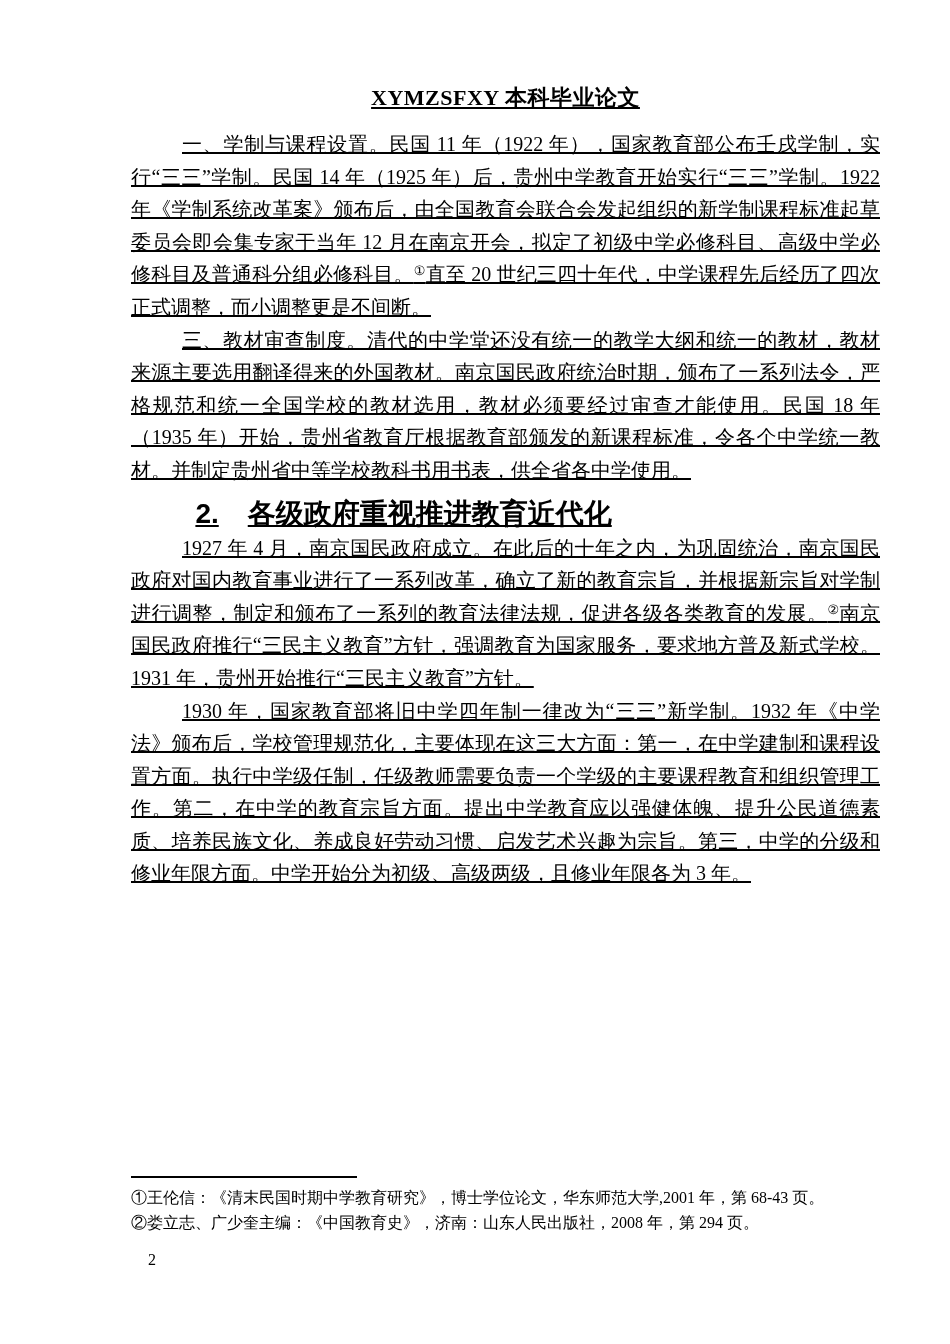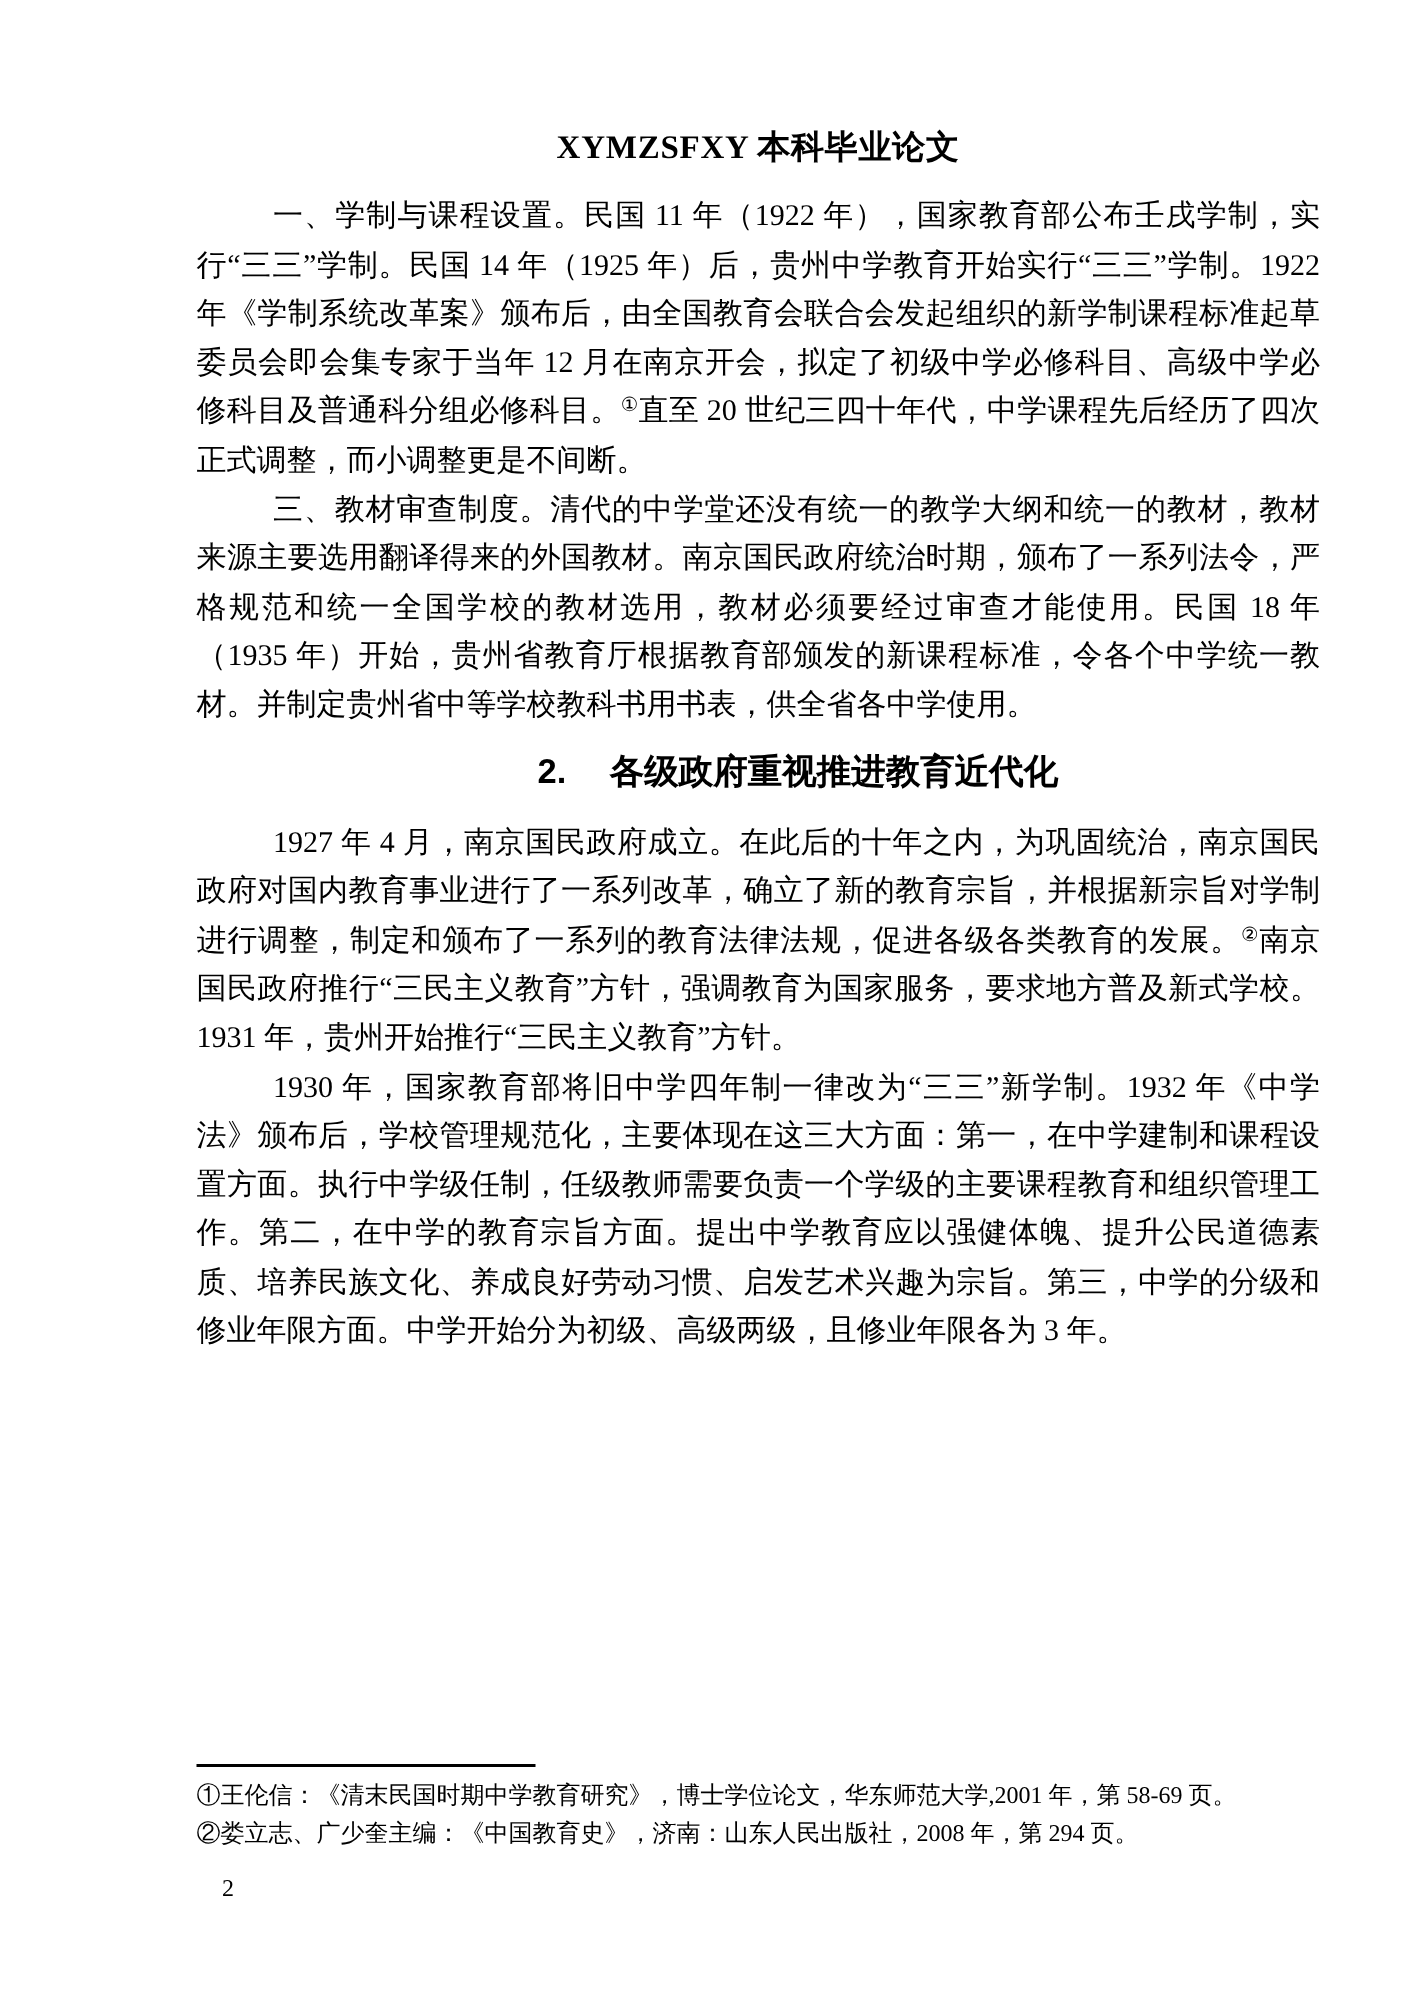--- a/index.html
+++ b/index.html
@@ -6,20 +6,21 @@
   html, body { background: #ffffff; }
   .page {
     position: relative;
     width: 950px;
     height: 1344px;
     margin: 0 auto;
     background: #ffffff;
     color: #000000;
     font-family: "Liberation Serif", "DejaVu Serif", serif;
     overflow: hidden;
+    text-decoration: underline;
   }
   .content {
     padding: 84px 70px 0 131px;
   }
   .doc-title {
     text-align: center;
     font-size: 22px;
     font-weight: bold;
     line-height: 28px;
     margin-bottom: 16px;
@@ -35,26 +36,26 @@
     text-indent: 2.55em;
     margin: 0;
   }
   sup.fn-ref {
     font-size: 13px;
     line-height: 0;
     vertical-align: 6px;
   }
   h2.section-heading {
     font-family: "Liberation Sans", "DejaVu Sans", sans-serif;
-    font-size: 23px;
+    font-size: 28px;
     font-weight: bold;
     line-height: 36px;
-    margin: 9px 0 14px 0;
+    margin: 9px 0 0 0;
     text-indent: 2.3em;
-    text-align: center;
+    text-align: left;
   }
   h2.section-heading .sec-num {
     margin-right: 29px;
   }
   .footnote-area {
     position: absolute;
     left: 131px;
     right: 70px;
     top: 1176px;
     font-size: 16px;
@@ -93,17 +94,17 @@
       <p class="body-para"><span>1927 年 4 月，南京国民政府成立。在此后的十年之内，为巩固统治，南京国民政府对国内教育事业进行了一系列改革，确立了新的教育宗旨，并根据新宗旨对学制进行调整，制定和颁布了一系列的教育法律法规，促进各级各类教育的发展。</span><sup class="fn-ref">②</sup><span>南京国民政府推行“三民主义教育”方针，强调教育为国家服务，要求地方普及新式学校。1931 年，贵州开始推行“三民主义教育”方针。</span></p>
 
       <p class="body-para"><span>1930 年，国家教育部将旧中学四年制一律改为“三三”新学制。1932 年《中学法》颁布后，学校管理规范化，主要体现在这三大方面：第一，在中学建制和课程设置方面。执行中学级任制，任级教师需要负责一个学级的主要课程教育和组织管理工作。第二，在中学的教育宗旨方面。提出中学教育应以强健体魄、提升公民道德素质、培养民族文化、养成良好劳动习惯、启发艺术兴趣为宗旨。第三，中学的分级和修业年限方面。中学开始分为初级、高级两级，且修业年限各为 3 年。</span><sup class="fn-ref"></sup><span></span></p>
 
 
     </div>
   </div>
 
   <div class="footnote-area">
     <div class="fn-rule"></div>
-    <p class="footnote">①王伦信：《清末民国时期中学教育研究》，博士学位论文，华东师范大学,2001 年，第 58-69 页。</p>
+    <p class="footnote">①王伦信：《清末民国时期中学教育研究》，博士学位论文，华东师范大学,2001 年，第 68-43 页。</p>
     <p class="footnote">②娄立志、广少奎主编：《中国教育史》，济南：山东人民出版社，2008 年，第 294 页。</p>
     <div class="page-number">2</div>
   </div>
 </div>
 
 </body></html>

